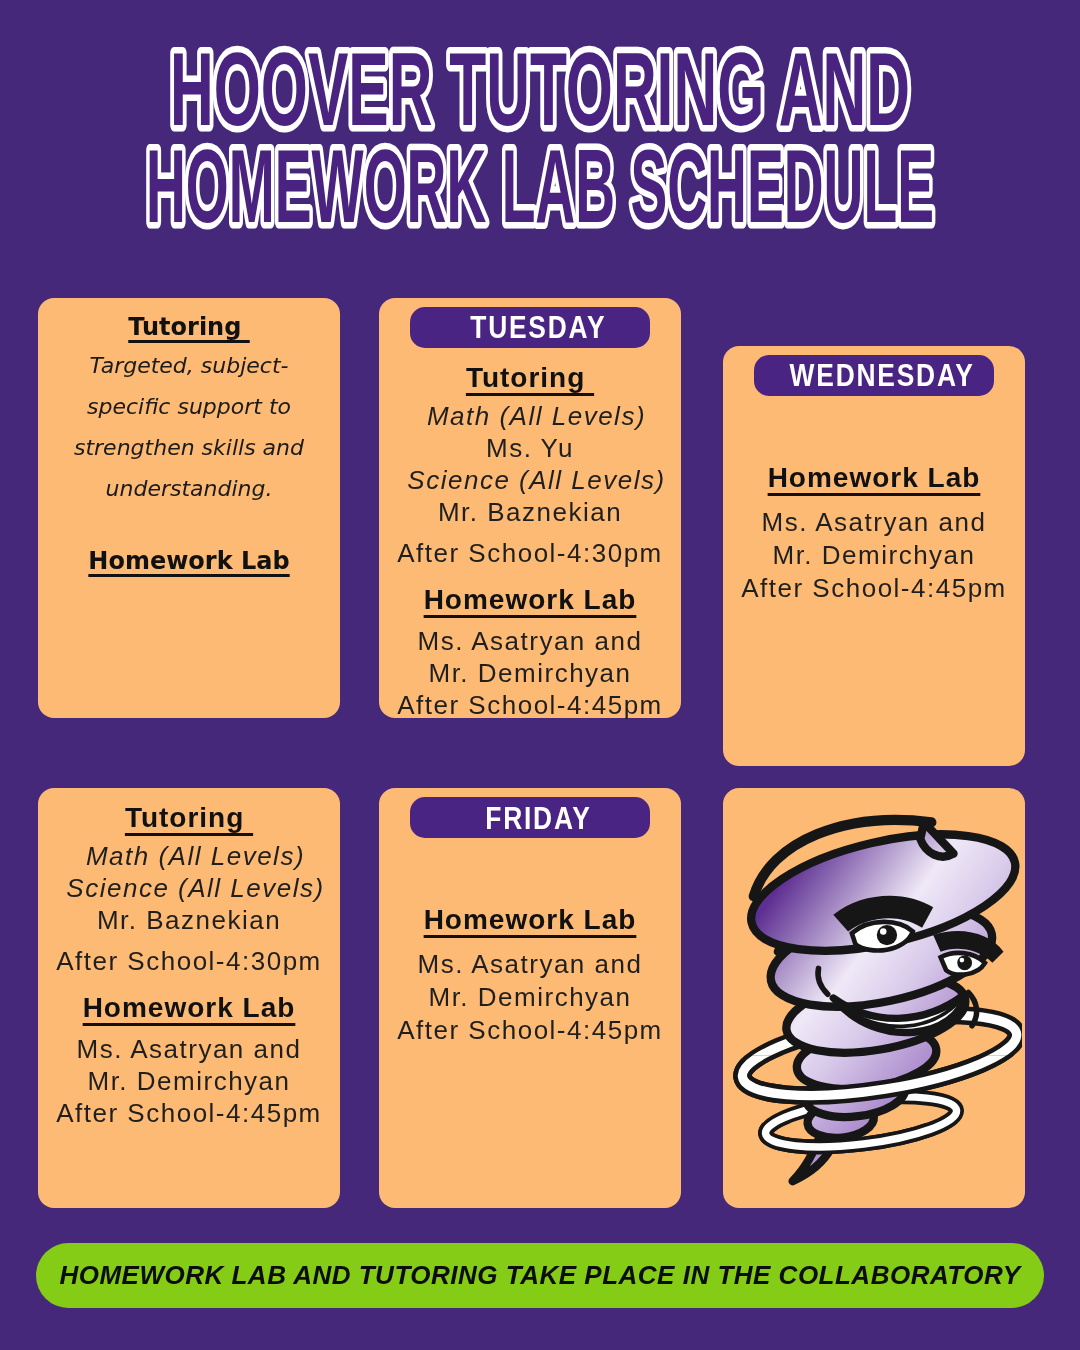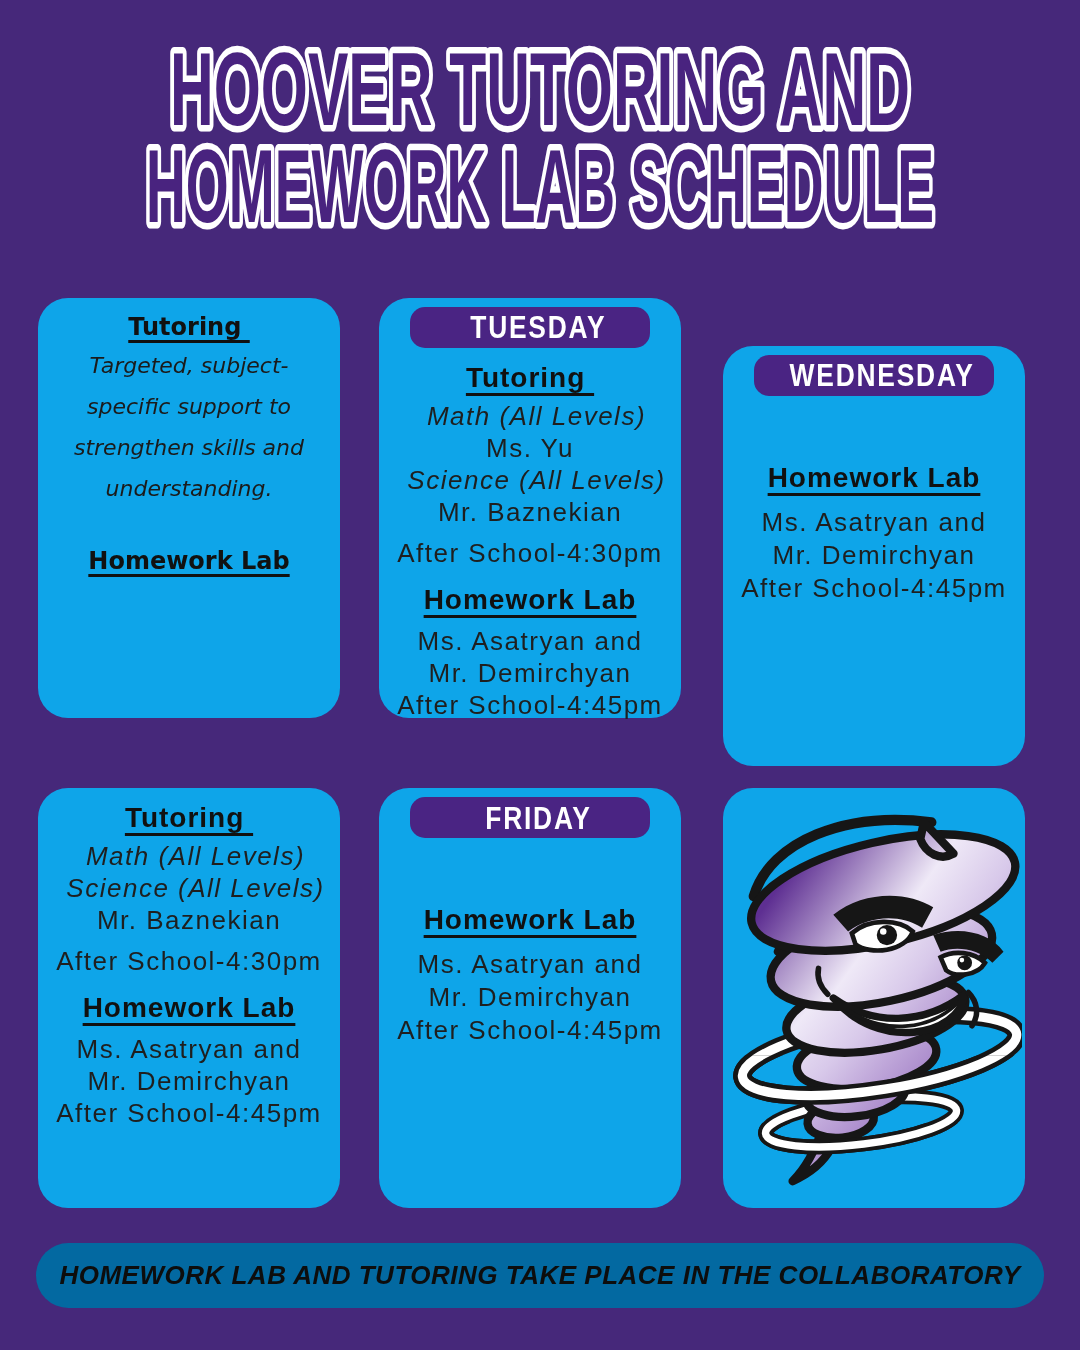--- a/index.html
+++ b/index.html
@@ -9,21 +9,21 @@
   
   .title-svg{position:absolute;top:0;left:0;}
   .title-text{
     font-family:"Liberation Sans",sans-serif;
     font-weight:700;font-size:104px;
     fill:#49237f;stroke:#ffffff;stroke-width:13px;
     paint-order:stroke;stroke-linejoin:round;
   }
 
   
-  .card{position:absolute;width:302px;height:420px;background:#0ea5e9;border-radius:30px;box-sizing:border-box;}
+  .card{position:absolute;width:302px;height:420px;background:#fdba74;border-radius:16px;box-sizing:border-box;}
   .card.info{left:38px;top:298px;padding:15px 11px 0;}
   .card.tue{left:379px;top:298px;}
   .card.wed{left:723px;top:313px;margin-top:33px;}
   .card.thu{left:38px;top:788px;}
   .card.fri{left:379px;top:788px;}
   .card.mascot-card{left:723px;top:788px;}
 
   .day-card{text-align:center;}
 
   .day-pill{
@@ -62,21 +62,21 @@
   }
   .info .block2{margin-top:38px;}
 
   
   .mascot-card{display:flex;align-items:center;justify-content:center;}
   .mascot{width:296px;height:400px;display:block;}
 
   
   .footer-banner{
     position:absolute;left:36px;top:1243px;width:1008px;height:65px;border-radius:33px;
-    background:#0369a1;display:flex;align-items:center;justify-content:center;
+    background:#84cc16;display:flex;align-items:center;justify-content:center;
   }
   .footer-banner span{
     font-style:italic;font-weight:700;font-size:26px;color:#0d0d0d;letter-spacing:0.5px;
     text-align:center;white-space:nowrap;
   }
 </style>
 </head>
 <body>
 
 <div class="poster">

